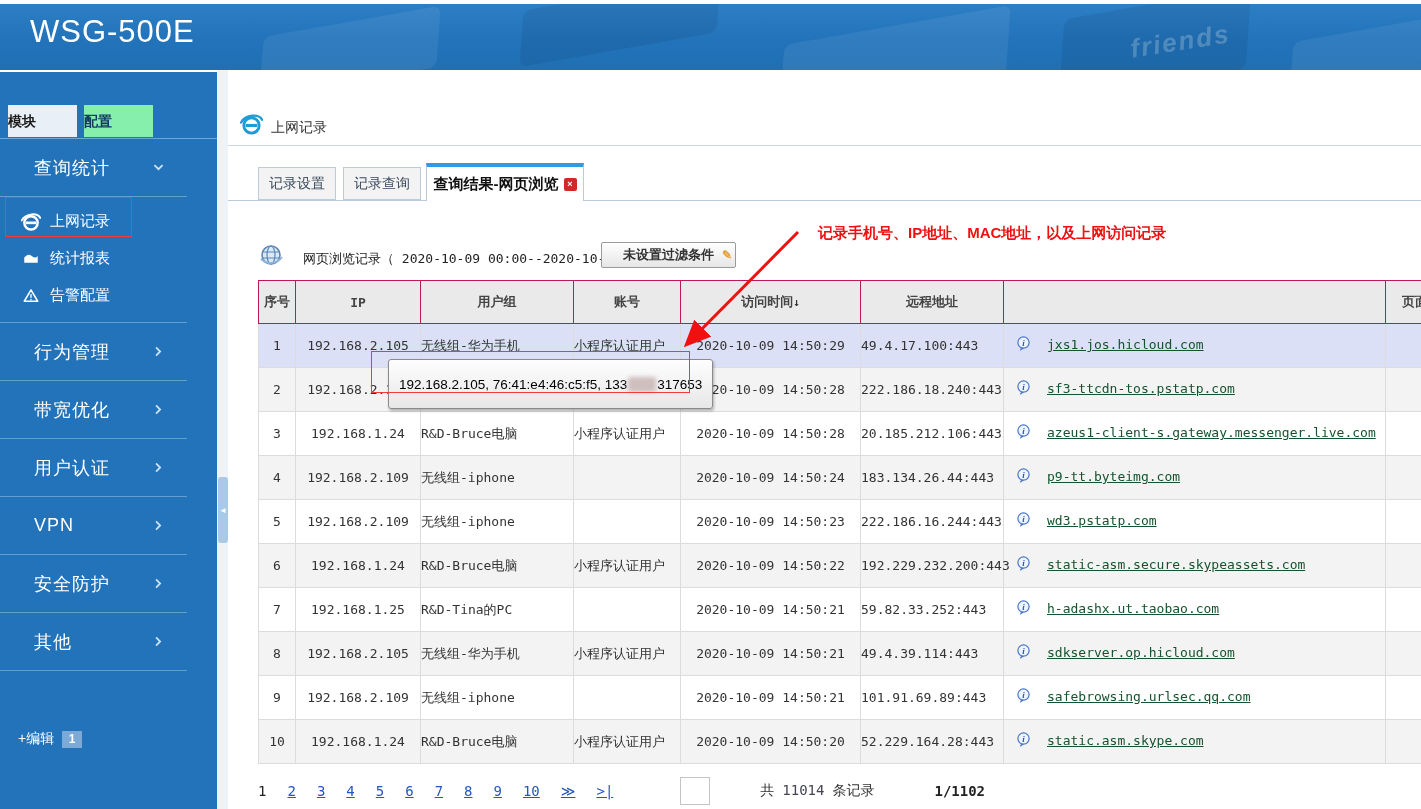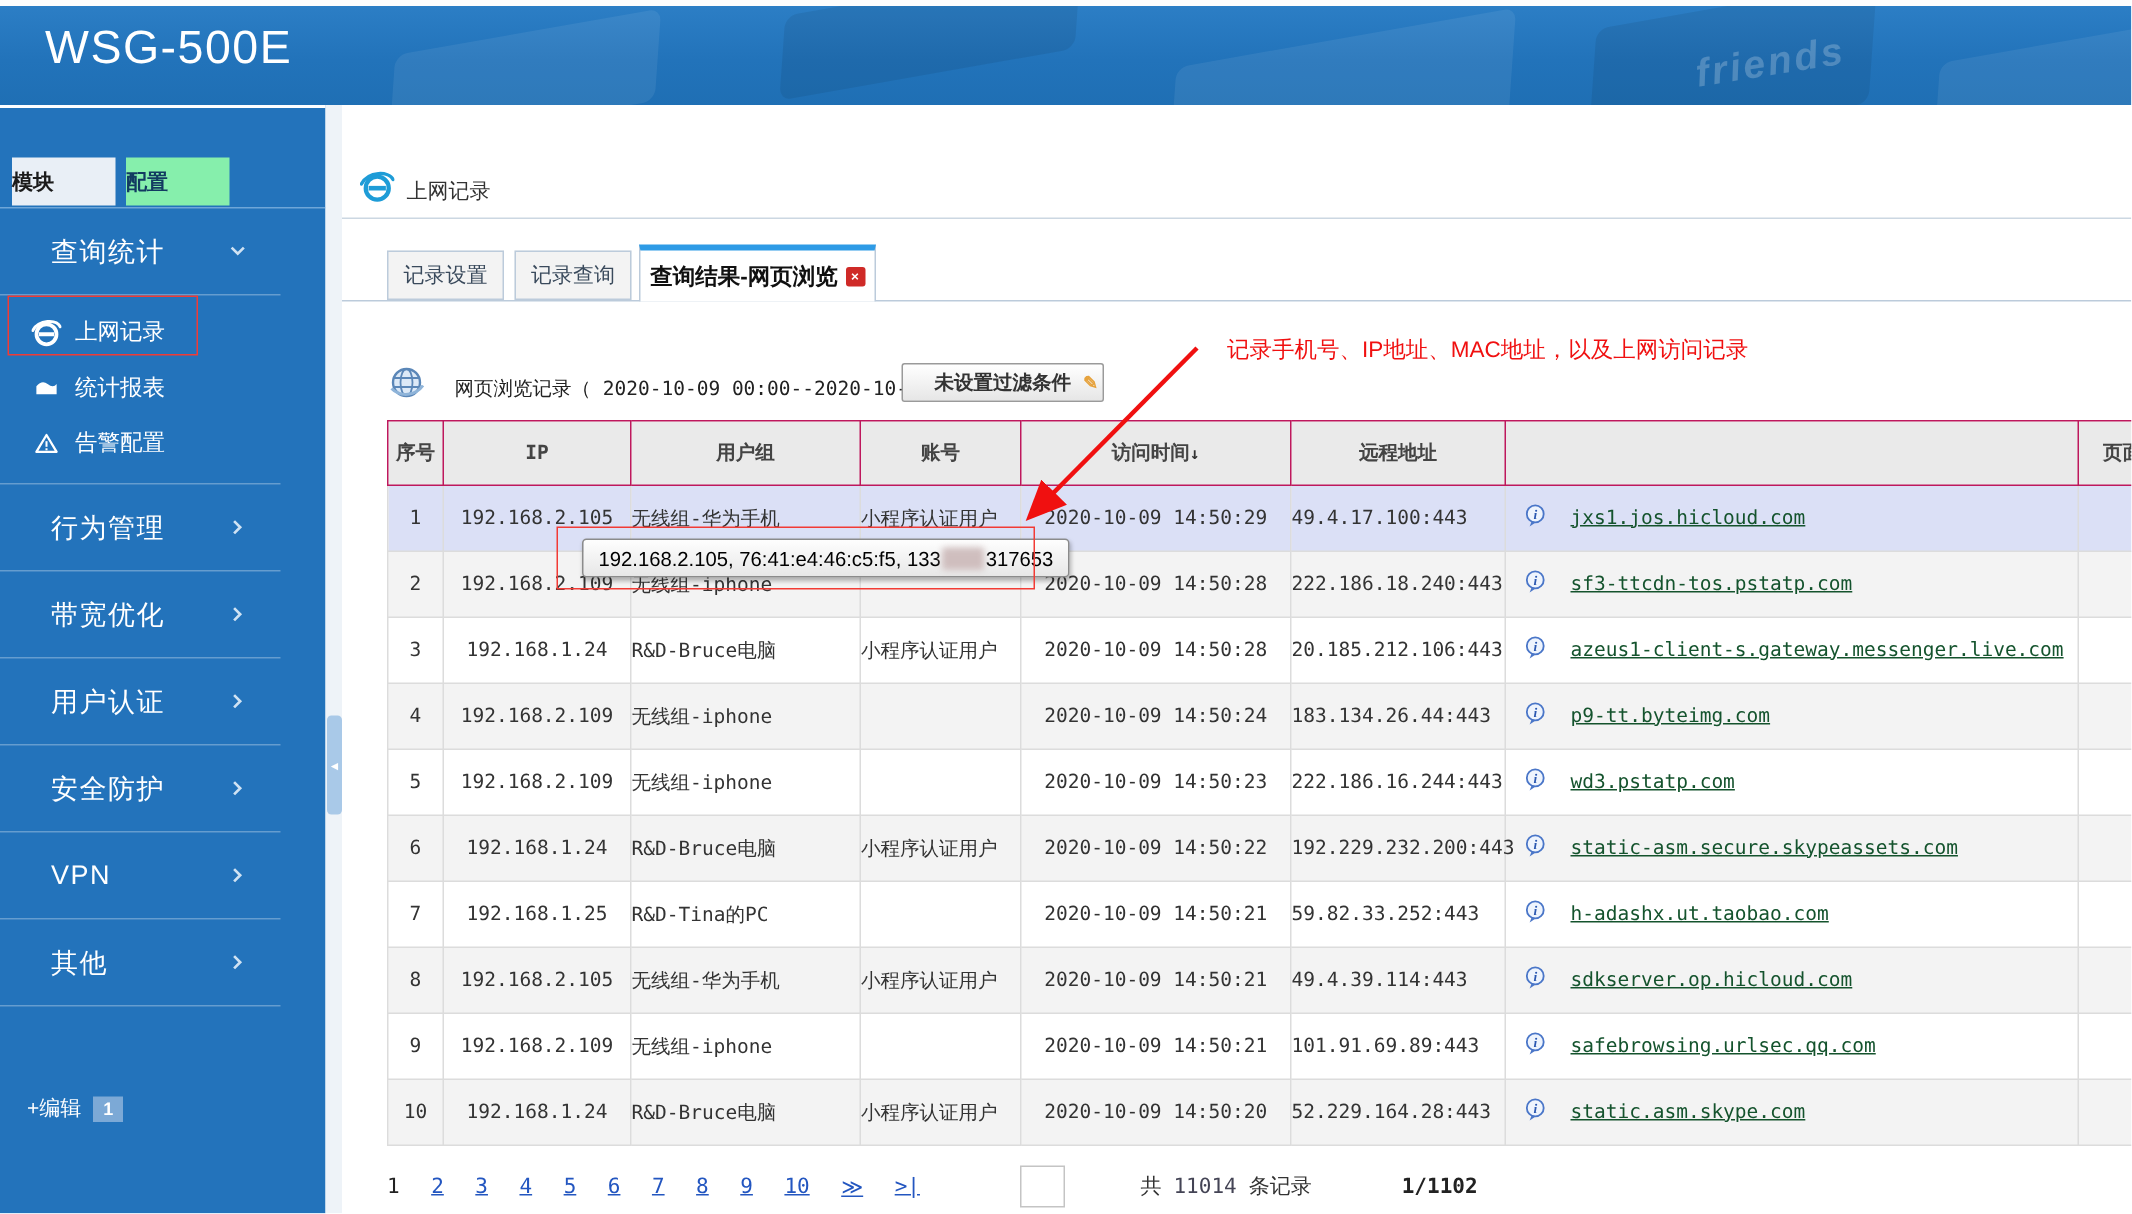--- a/index.html
+++ b/index.html
@@ -73,22 +73,22 @@
   .pager a{color:#2356c0;text-decoration:underline;cursor:pointer;}
   .pager .cur{color:#222;}
   .page-jump{width:24px;height:24px;border:1px solid #c4c4c4;margin-left:46px;background:#fff;}
   .total-wrap{margin-left:50px;color:#333;font-family:"Liberation Sans",sans-serif;}
   .total-num{font-family:"DejaVu Sans Mono","Liberation Mono",monospace;color:#445;margin:0 8px;}
   .ratio{margin-left:60px;font-weight:bold;color:#222;}
   
   .ovl{position:absolute;pointer-events:none;z-index:40;}
   .hl-sidebar{left:5px;top:197px;width:125px;height:38px;border:1px solid #f23b35;}
   .hl-tooltip{left:371px;top:351px;width:317px;height:40px;border:1px solid #f23b35;z-index:46;}
-  .anno-text{left:818px;top:224px;font-size:15px;font-weight:normal;color:#f01010;white-space:nowrap;z-index:45;}
-  .tooltip{position:absolute;left:388px;top:359px;height:24px;padding:0 10px;z-index:45;
+  .anno-text{left:818px;top:224px;font-size:15px;font-weight:bold;color:#f01010;white-space:nowrap;z-index:45;}
+  .tooltip{position:absolute;left:388px;top:359px;height:24px;padding:12px 10px;z-index:45;
        background:linear-gradient(#fefefe,#e7e7e7);border:1px solid #8b8b8b;border-radius:3px;
        box-shadow:1px 2px 3px rgba(0,0,0,.28);font-size:13.5px;color:#000;display:flex;align-items:center;}
   .masked{display:inline-block;width:28px;height:15px;background:#cfbebe;border-radius:2px;filter:blur(2px);margin:0 1px;}
   svg.arrow-ovl{position:absolute;left:0;top:0;width:1421px;height:809px;pointer-events:none;z-index:44;}
 </style>
 </head>
 <body>
 
 <div id="page">
 
@@ -165,29 +165,29 @@
         </div>
         <div class="grp">
           <span>用户认证</span>
           <span class="chev">
             <svg viewBox="0 0 16 16" width="13" height="13">
               <path d="M5 3 l5 5 -5 5" fill="none" stroke="#cfe2f3" stroke-width="2.2"></path>
             </svg>
           </span>
         </div>
         <div class="grp">
+          <span>VPN</span>
+          <span class="chev">
+            <svg viewBox="0 0 16 16" width="13" height="13">
+              <path d="M5 3 l5 5 -5 5" fill="none" stroke="#cfe2f3" stroke-width="2.2"></path>
+            </svg>
+          </span>
+        </div>
+        <div class="grp">
           <span>安全防护</span>
-          <span class="chev">
-            <svg viewBox="0 0 16 16" width="13" height="13">
-              <path d="M5 3 l5 5 -5 5" fill="none" stroke="#cfe2f3" stroke-width="2.2"></path>
-            </svg>
-          </span>
-        </div>
-        <div class="grp">
-          <span>VPN</span>
           <span class="chev">
             <svg viewBox="0 0 16 16" width="13" height="13">
               <path d="M5 3 l5 5 -5 5" fill="none" stroke="#cfe2f3" stroke-width="2.2"></path>
             </svg>
           </span>
         </div>
         <div class="grp">
           <span>其他</span>
           <span class="chev">
             <svg viewBox="0 0 16 16" width="13" height="13">

